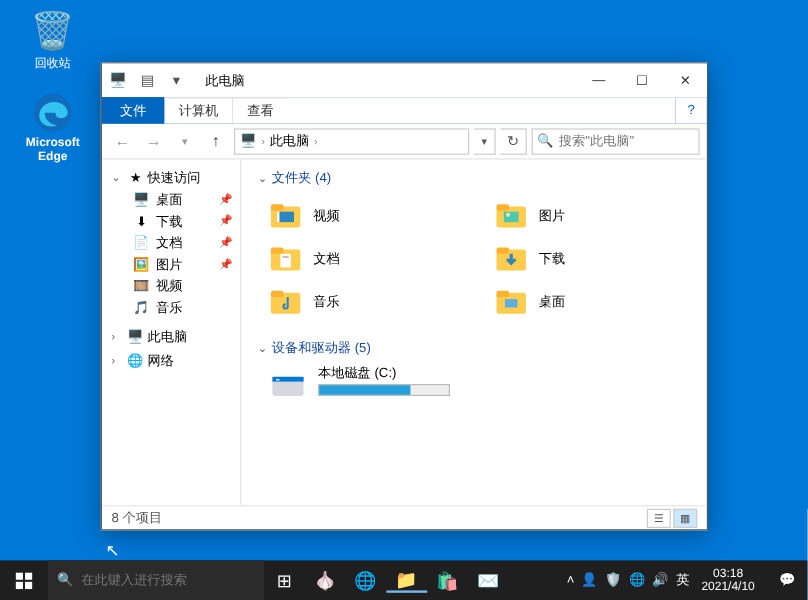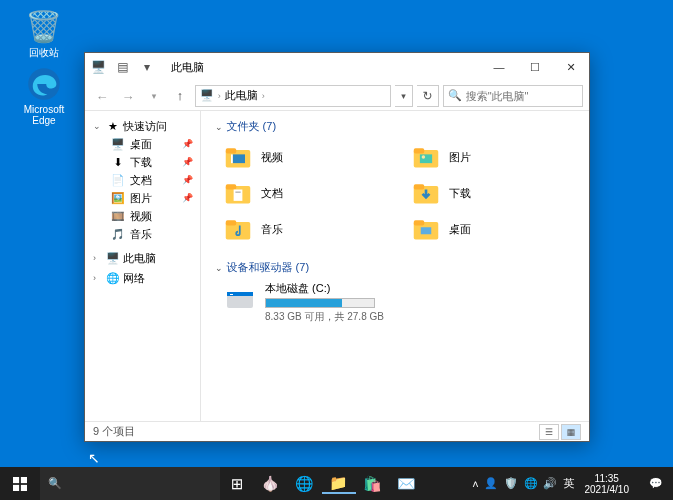--- a/index.html
+++ b/index.html
@@ -3,21 +3,21 @@
 <meta charset="utf-8">
 <style>
 * { margin: 0; padding: 0; box-sizing: border-box; font-family: "Microsoft YaHei", "Segoe UI", sans-serif; }
 body { width: 673px; height: 500px; background: #0078d7; overflow: hidden; position: relative; }
 
 .desktop { position: absolute; inset: 0; }
 .desktop-icon { position: absolute; width: 60px; text-align: center; color: #fff; font-size: 10px; cursor: pointer; }
 .desktop-icon .ico { width: 36px; height: 36px; margin: 0 auto 2px; display: flex; align-items: center; justify-content: center; }
 .desktop-icon .ico span { font-size: 30px; }
 #di-recycle { top: 8px; left: 14px; }
-#di-edge { top: 66px; left: 14px; }
+#di-edge { top: 76px; left: 14px; font-weight: bold; }
 
 
 .taskbar { position: absolute; left: 0; right: 0; bottom: 0; height: 33px; background: #1f1f1f; display: flex; align-items: stretch; color: #fff; font-size: 11px; }
 .start-btn { width: 40px; display: flex; align-items: center; justify-content: center; cursor: pointer; }
 .searchbox { width: 180px; background: #2b2b2b; display: flex; align-items: center; padding: 0 8px; gap: 6px; color: #bbb; }
 .searchbox input { background: transparent; border: 0; color: #bbb; font-size: 11px; width: 100%; outline: none; }
 .tb-icons { display: flex; align-items: center; }
 .tb-icons .tbi { width: 34px; display: flex; align-items: center; justify-content: center; cursor: pointer; font-size: 15px; }
 .tb-spacer { flex: 1; }
 .tray { display: flex; align-items: center; gap: 6px; padding: 0 6px; font-size: 11px; }
@@ -111,20 +111,27 @@
       <div class="q">▾</div>
     </div>
     <div class="title">此电脑</div>
     <div class="winbtns">
       <div class="wb">―</div>
       <div class="wb">☐</div>
       <div class="wb close">✕</div>
     </div>
   </div>
 
+  <div class="menubar">
+    <div class="file-tab">文件</div>
+    <div class="tab">计算机</div>
+    <div class="tab">查看</div>
+    <div class="spacer"></div>
+    <div class="help">?</div>
+  </div>
 
   <div class="addrbar">
     <div class="navbtn">←</div>
     <div class="navbtn">→</div>
     <div class="navbtn" style="font-size:9px;">▾</div>
     <div class="navbtn enabled">↑</div>
     <div class="addr">
       <span>🖥️</span>
       <span class="chev">›</span>
       <span class="crumb">此电脑</span>
@@ -181,21 +188,21 @@
       <div class="group" style="margin-top:2px;">
         <span class="exp">›</span>
         <span class="ico">🌐</span>
         <span>网络</span>
       </div>
     </div>
 
     <div class="content">
       <div class="section-head">
           <span class="chv">⌄</span>
-          <span>文件夹 (7)</span>
+          <span>文件夹 (4)</span>
         </div>
       <div class="folders">
         <div class="folder">
             <div class="fico">
               <svg viewBox="0 0 32 32">
                 <rect x="2" y="8" width="28" height="20" rx="2" fill="#ffcc4d"></rect>
                 <rect x="2" y="6" width="12" height="6" rx="2" fill="#ffb02e"></rect>
                 <rect x="10" y="13" width="14" height="10" fill="#2e86c1"></rect>
                 <rect x="8" y="13" width="2" height="10" fill="#fff"></rect>
               </svg>
@@ -251,81 +258,81 @@
                 <rect x="2" y="6" width="12" height="6" rx="2" fill="#ffb02e"></rect>
                 <rect x="10" y="14" width="12" height="8" fill="#5dade2"></rect>
               </svg>
             </div>
             <span>桌面</span>
           </div>
       </div>
 
       <div class="section-head">
           <span class="chv">⌄</span>
-          <span>设备和驱动器 (7)</span>
+          <span>设备和驱动器 (5)</span>
         </div>
       <div class="drives">
         <div class="drive">
           <div class="dico">
             <svg viewBox="0 0 32 32" width="32" height="32">
                 <rect x="3" y="10" width="26" height="16" rx="2" fill="#d5d8dc"></rect>
                 <rect x="3" y="10" width="26" height="4" fill="#0078d7"></rect>
                 <rect x="6" y="12" width="3" height="1" fill="#fff"></rect>
               </svg>
           </div>
           <div class="dinfo">
             <div>本地磁盘 (C:)</div>
             <div class="dbar">
                 <div class="fill" style="width:70%"></div>
               </div>
-            <div class="dsub">8.33 GB 可用，共 27.8 GB</div>
           </div>
         </div>
       </div>
     </div>
   </div>
 
   <div class="statusbar">
-    <span>9 个项目</span>
+    <span>8 个项目</span>
     <div class="views">
       <div class="vb">☰</div>
       <div class="vb active">▦</div>
     </div>
   </div>
 </div>
 
 <div class="cursor">↖</div>
 
 <div class="taskbar">
   <div class="start-btn">
     <svg width="14" height="14" viewBox="0 0 16 16">
         <rect x="0" y="0" width="7" height="7" fill="#fff"></rect>
         <rect x="9" y="0" width="7" height="7" fill="#fff"></rect>
         <rect x="0" y="9" width="7" height="7" fill="#fff"></rect>
         <rect x="9" y="9" width="7" height="7" fill="#fff"></rect>
       </svg>
   </div>
   <div class="searchbox">
     <span>🔍</span>
+    <input placeholder="在此键入进行搜索" style="">
   </div>
   <div class="tb-icons">
     <div class="tbi">⊞</div>
     <div class="tbi">🧄</div>
     <div class="tbi">🌐</div>
     <div class="tbi" style="border-bottom:2px solid #76b9ed;">📁</div>
     <div class="tbi">🛍️</div>
     <div class="tbi">✉️</div>
   </div>
   <div class="tb-spacer"></div>
   <div class="tray">
     <span class="tri">˄</span>
     <span class="tri">👤</span>
     <span class="tri">🛡️</span>
     <span class="tri">🌐</span>
     <span class="tri">🔊</span>
     <span class="tri">英</span>
     <div class="clock">
-      <div>11:35</div>
+      <div>03:18</div>
       <div>2021/4/10</div>
     </div>
   </div>
   <div class="notif">💬</div>
 </div>
 
 </body></html>

